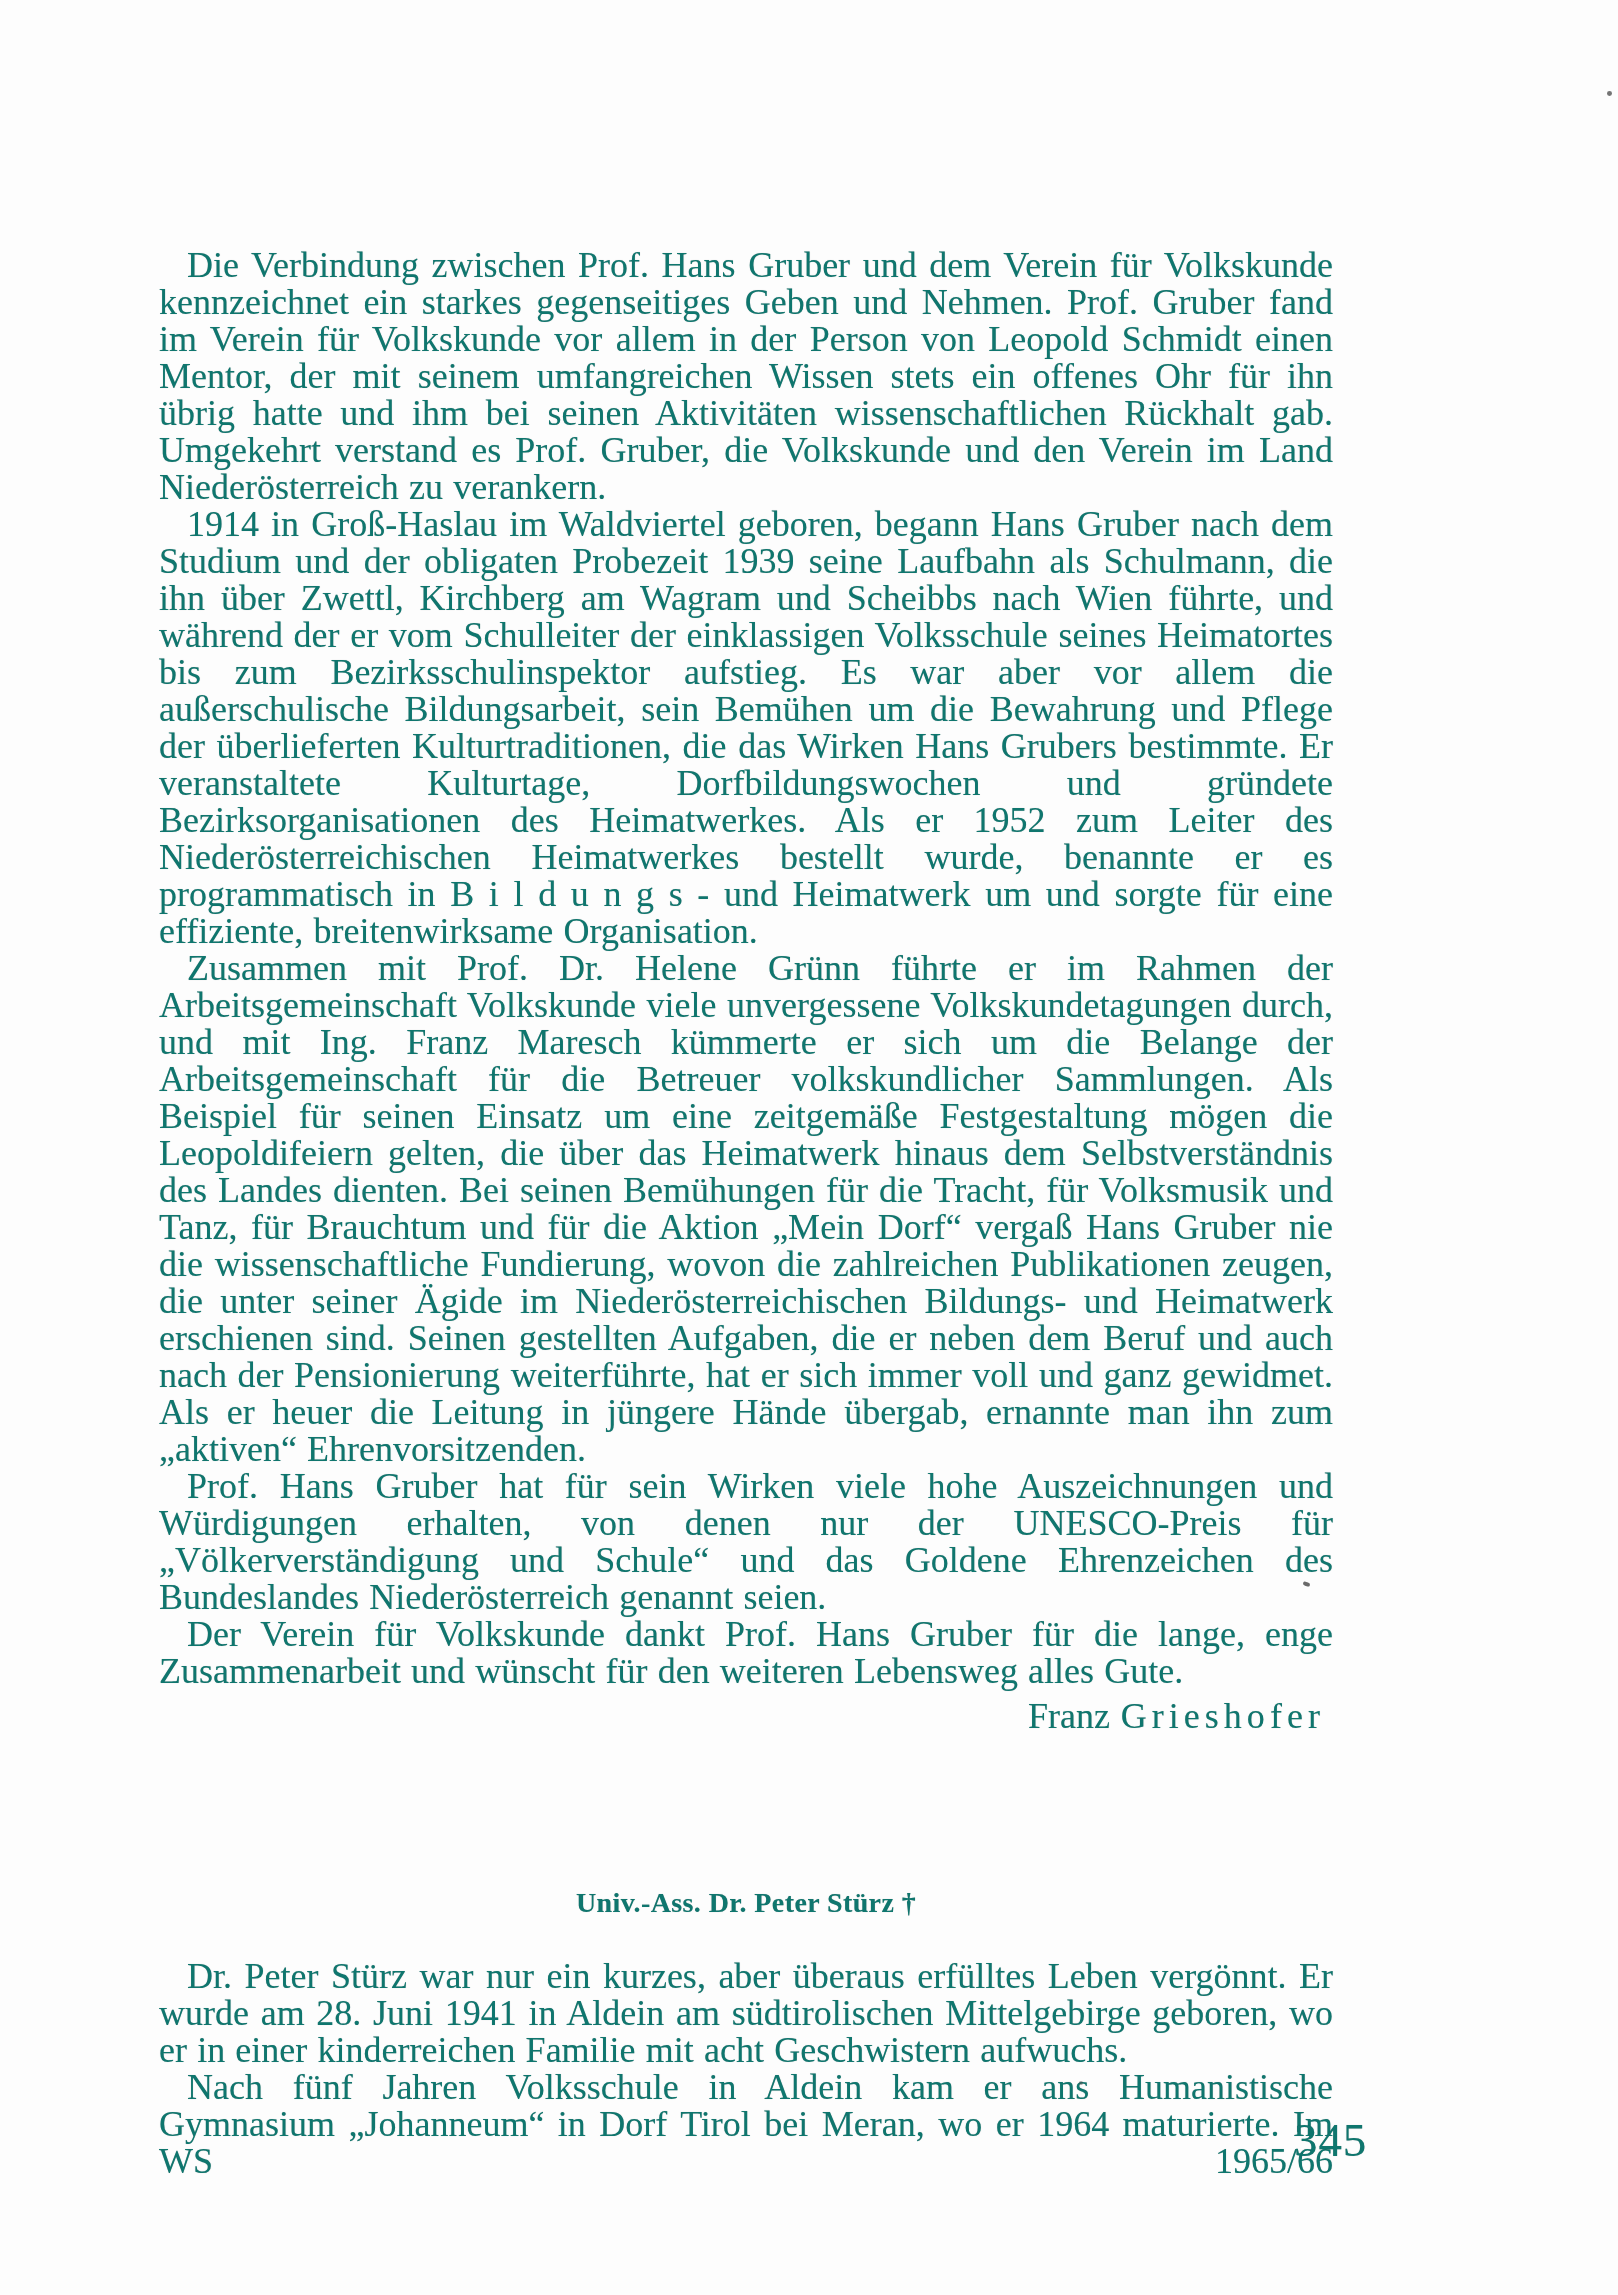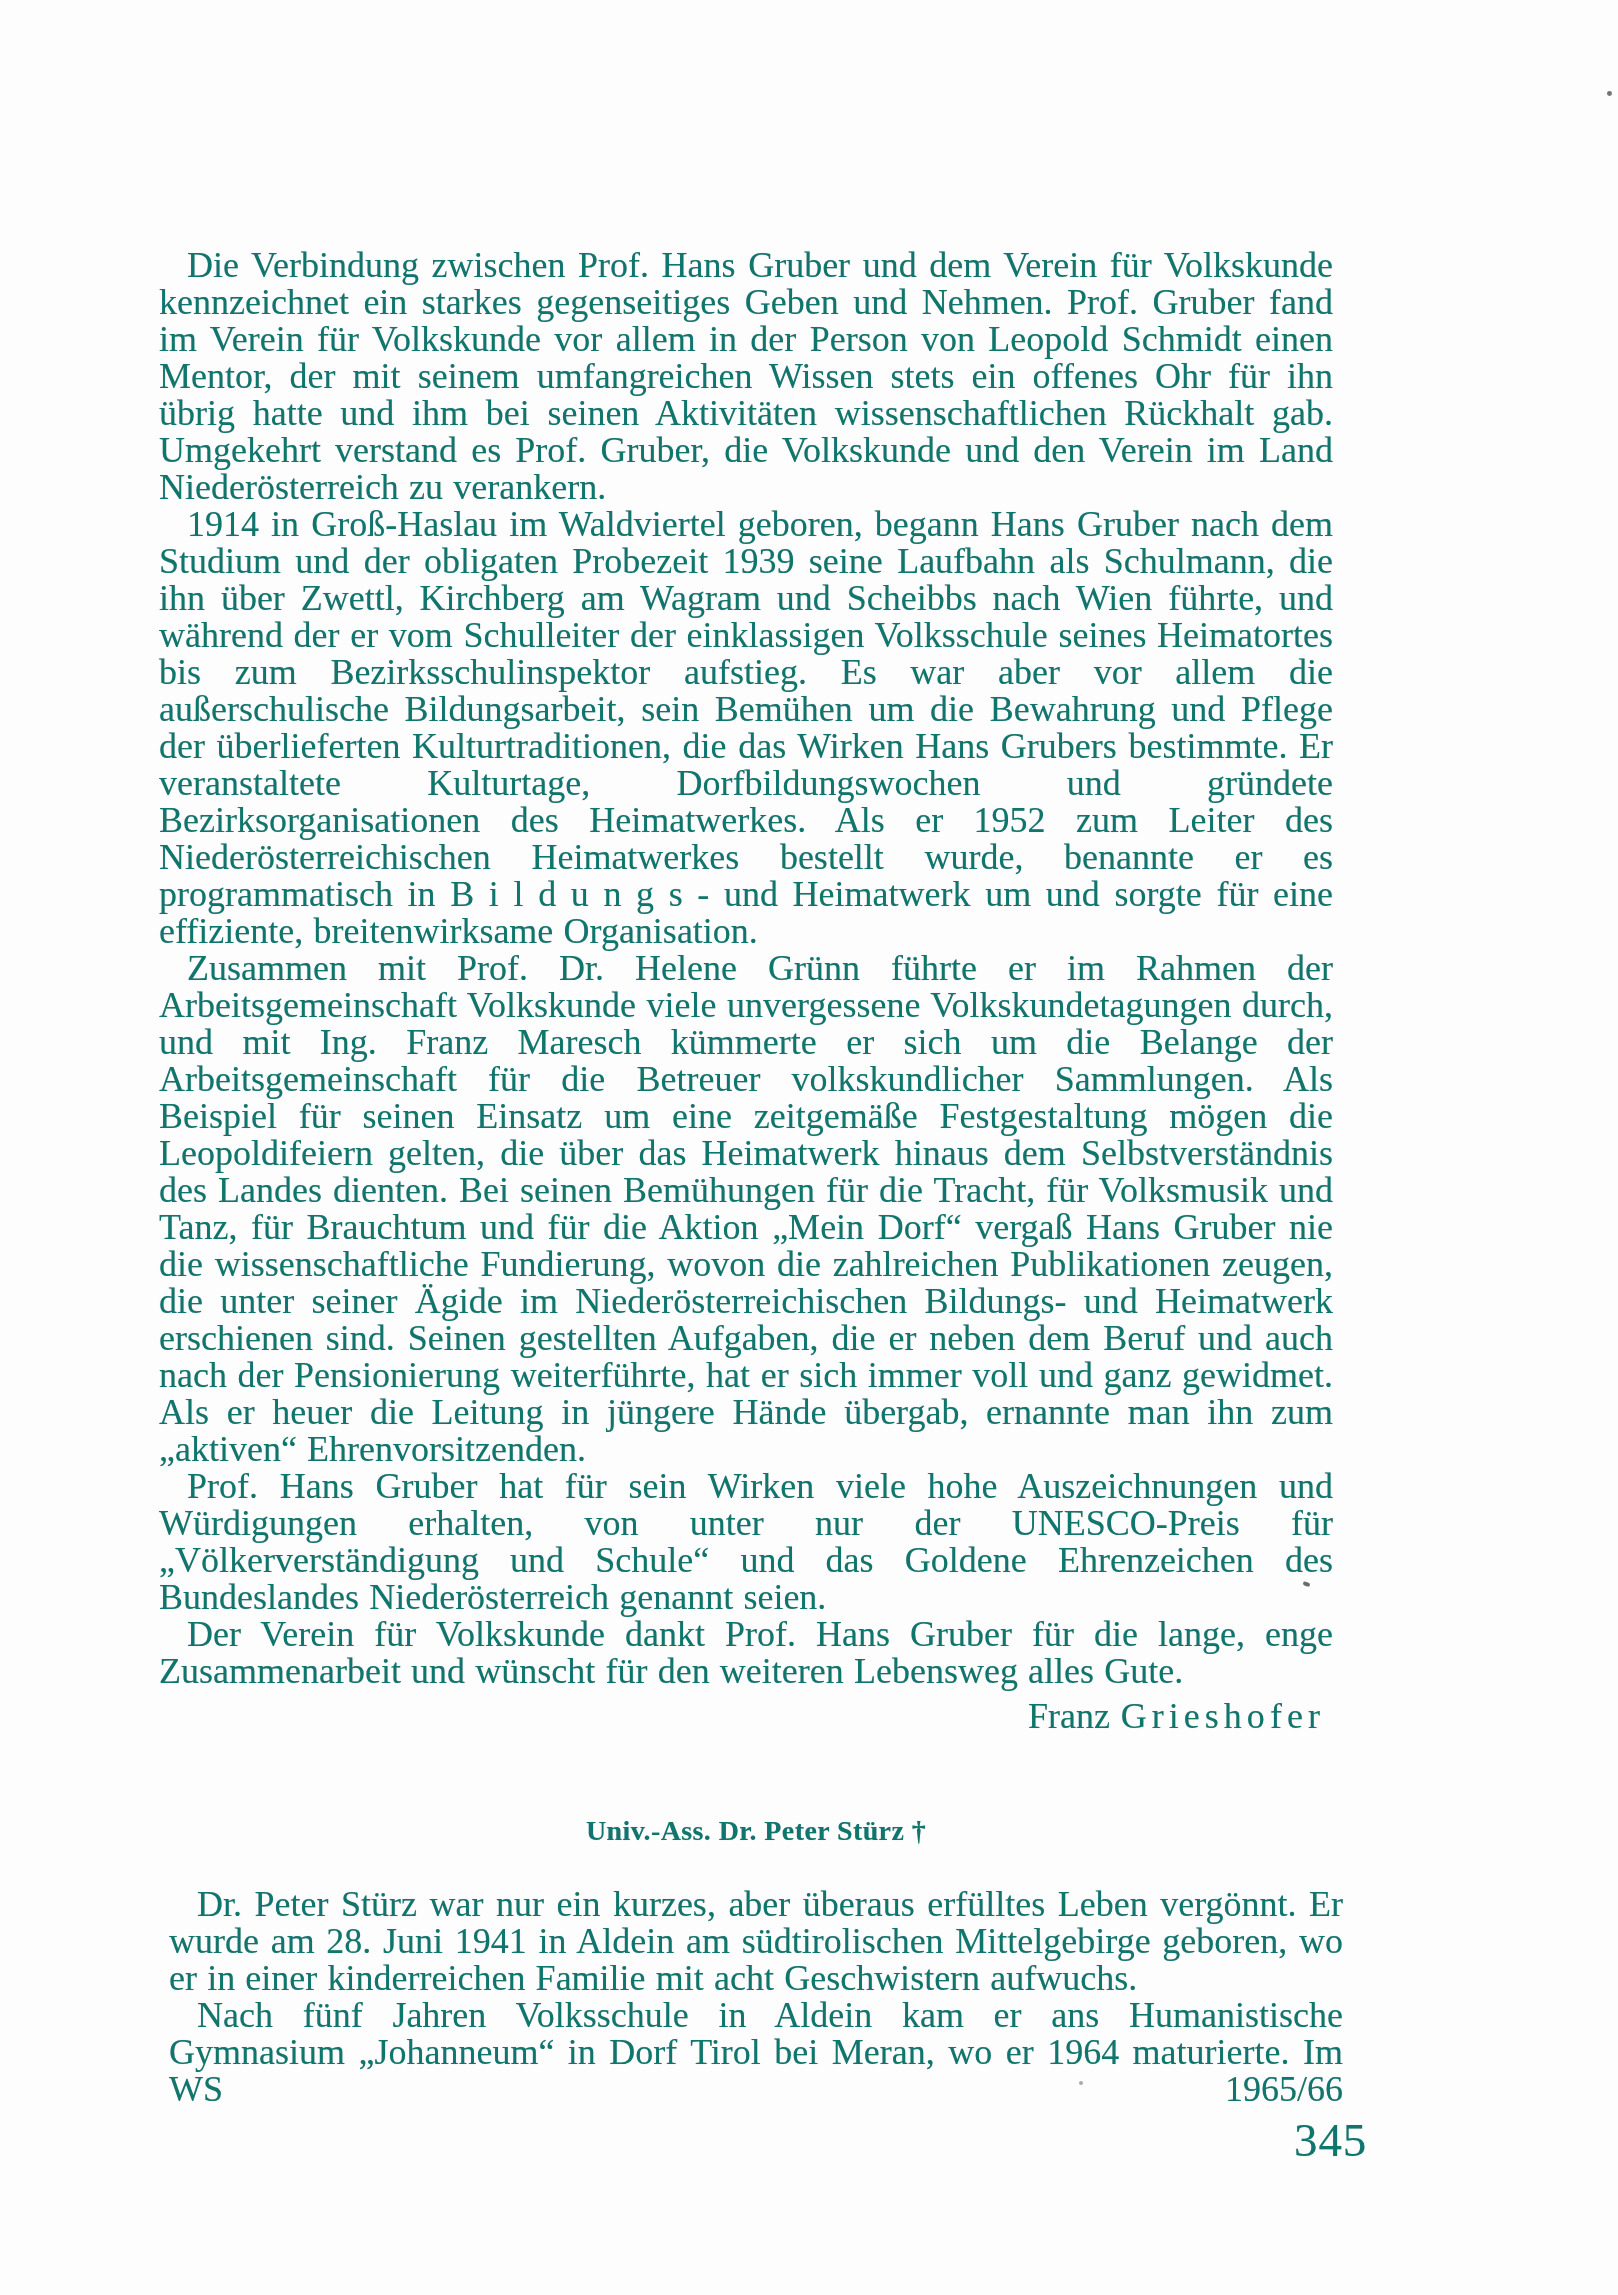--- a/index.html
+++ b/index.html
@@ -17,21 +17,21 @@
     color: #0f766e;
     text-shadow: 0 0 0.8px rgba(25,25,25,0.30);
     padding-left: 28px;
   }
   .col {
     position: absolute;
     left: 159px;
     width: 1174px;
   }
   .block-gruber { top: 247px; }
-  .block-stuerz { top: 1812px; margin-left: 10px; }
+  .block-stuerz { top: 1884px; }
   p.body-par {
     margin: 0;
     font-size: 36px;
     line-height: 37px;
     text-align: justify;
     text-indent: 28px;
     word-spacing: 1.2px;
   }
   p.justify-last {
     text-align-last: justify;
@@ -73,21 +73,21 @@
 </style>
 </head>
 <body>
 
 <div class="page">
 
   <section class="col block-gruber">
     <p class="body-par">Die Verbindung zwischen Prof. Hans Gruber und dem Verein für Volkskunde kennzeichnet ein starkes gegenseitiges Geben und Nehmen. Prof. Gruber fand im Verein für Volkskunde vor allem in der Person von Leopold Schmidt einen Mentor, der mit seinem umfangreichen Wissen stets ein offenes Ohr für ihn übrig hatte und ihm bei seinen Aktivitäten wissenschaftlichen Rückhalt gab. Umgekehrt verstand es Prof. Gruber, die Volkskunde und den Verein im Land Niederösterreich zu verankern.</p>
     <p class="body-par">1914 in Groß-Haslau im Waldviertel geboren, begann Hans Gruber nach dem Studium und der obligaten Probezeit 1939 seine Laufbahn als Schulmann, die ihn über Zwettl, Kirchberg am Wagram und Scheibbs nach Wien führte, und während der er vom Schulleiter der einklassigen Volksschule seines Heimatortes bis zum Bezirksschulinspektor aufstieg. Es war aber vor allem die außerschulische Bildungsarbeit, sein Bemühen um die Bewahrung und Pflege der überlieferten Kulturtraditionen, die das Wirken Hans Grubers bestimmte. Er veranstaltete Kulturtage, Dorfbildungswochen und gründete Bezirksorganisationen des Heimatwerkes. Als er 1952 zum Leiter des Niederösterreichischen Heimatwerkes bestellt wurde, benannte er es programmatisch in B i l d u n g s - und Heimatwerk um und sorgte für eine effiziente, breitenwirksame Organisation.</p>
     <p class="body-par">Zusammen mit Prof. Dr. Helene Grünn führte er im Rahmen der Arbeitsgemeinschaft Volkskunde viele unvergessene Volkskundetagungen durch, und mit Ing. Franz Maresch kümmerte er sich um die Belange der Arbeitsgemeinschaft für die Betreuer volkskundlicher Sammlungen. Als Beispiel für seinen Einsatz um eine zeitgemäße Festgestaltung mögen die Leopoldifeiern gelten, die über das Heimatwerk hinaus dem Selbstverständnis des Landes dienten. Bei seinen Bemühungen für die Tracht, für Volksmusik und Tanz, für Brauchtum und für die Aktion „Mein Dorf“ vergaß Hans Gruber nie die wissenschaftliche Fundierung, wovon die zahlreichen Publikationen zeugen, die unter seiner Ägide im Niederösterreichischen Bildungs- und Heimatwerk erschienen sind. Seinen gestellten Aufgaben, die er neben dem Beruf und auch nach der Pensionierung weiterführte, hat er sich immer voll und ganz gewidmet. Als er heuer die Leitung in jüngere Hände übergab, ernannte man ihn zum „aktiven“ Ehrenvorsitzenden.</p>
-    <p class="body-par">Prof. Hans Gruber hat für sein Wirken viele hohe Auszeichnungen und Würdigungen erhalten, von unter nur der UNESCO-Preis für „Völkerverständigung und Schule“ und das Goldene Ehrenzeichen des Bundeslandes Niederösterreich genannt seien.</p>
+    <p class="body-par">Prof. Hans Gruber hat für sein Wirken viele hohe Auszeichnungen und Würdigungen erhalten, von denen nur der UNESCO-Preis für „Völkerverständigung und Schule“ und das Goldene Ehrenzeichen des Bundeslandes Niederösterreich genannt seien.</p>
     <p class="body-par">Der Verein für Volkskunde dankt Prof. Hans Gruber für die lange, enge Zusammenarbeit und wünscht für den weiteren Lebensweg alles Gute.</p>
     <p class="signature-line"><span>Franz</span><span class="sperr">Grieshofer</span></p>
   </section>
 
   <section class="col block-stuerz">
     <h2 class="section-heading">Univ.-Ass. Dr. Peter Stürz †</h2>
     <p class="body-par">Dr. Peter Stürz war nur ein kurzes, aber überaus erfülltes Leben vergönnt. Er wurde am 28. Juni 1941 in Aldein am südtirolischen Mittelgebirge geboren, wo er in einer kinderreichen Familie mit acht Geschwistern aufwuchs.</p>
     <p class="body-par justify-last">Nach fünf Jahren Volksschule in Aldein kam er ans Humanistische Gymnasium „Johanneum“ in Dorf Tirol bei Meran, wo er 1964 maturierte. Im WS 1965/66</p>
   </section>
 

